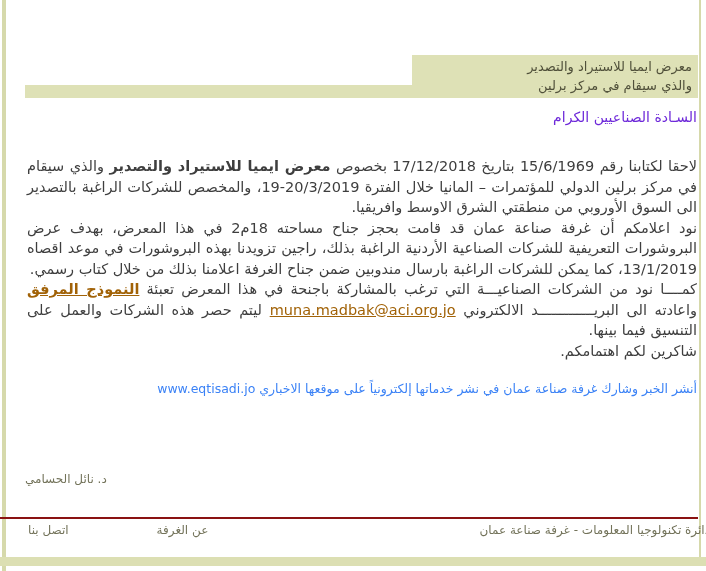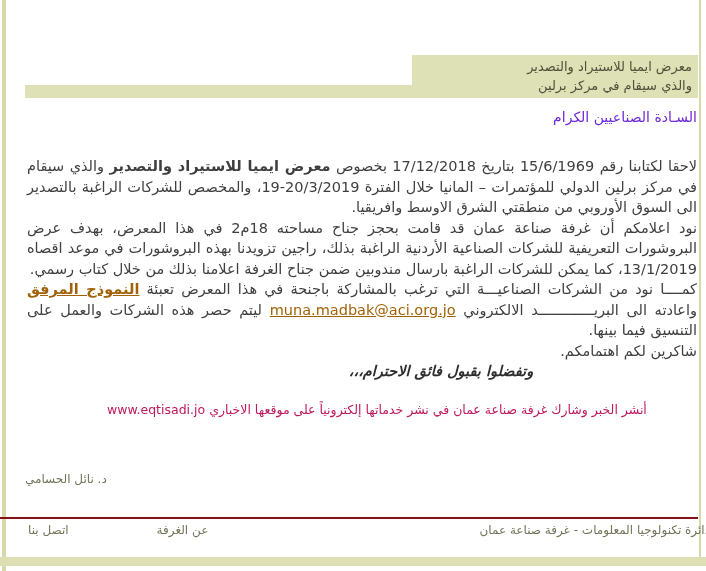--- a/index.html
+++ b/index.html
@@ -23,22 +23,22 @@
     font-size:14px;line-height:15px;color:#6d28d9;}
   
   .letter{position:absolute;top:156px;right:9px;left:27px;
     color:#3e3e3e;font-size:14.5px;line-height:20.5px;text-align:justify;}
   .letter p{margin:0;}
   .bold{font-weight:bold;}
   a.doclink{color:#a16207;text-decoration:underline;cursor:pointer;}
   a.doclink.strong{font-weight:bold;}
   .closing{margin:0;padding-left:158px;text-align:center;
     font-weight:bold;font-style:italic;font-size:14.5px;color:#2e2e2e;}
-  .notice{margin-top:18px;padding-left:80px;text-align:left;
-    font-size:12.5px;color:#be185d;}
+  .notice{margin-top:18px;padding-left:80px;text-align:right;
+    font-size:12.5px;color:#3b82f6;}
   
   .signature{position:absolute;top:471px;left:25px;width:106px;text-align:left;
     font-size:12px;line-height:16px;color:#73735a;}
   .signature .org{text-decoration:underline;}
   
   .rule{position:absolute;top:517px;left:0;width:698px;height:2px;background:#8a1212;}
   .footer{position:absolute;top:523px;left:28px;right:12px;display:flex;
     justify-content:space-between;align-items:flex-start;
     font-size:12px;color:#73735a;}
   .footer-links{display:flex;gap:88px;}
@@ -61,21 +61,20 @@
 
 <div class="greeting">
   <div>السـادة الصناعيين الكرام</div>
 </div>
 
 <div class="letter">
   <p><span>لاحقا لكتابنا رقم 15/6/1969 بتاريخ 17/12/2018 بخصوص </span><span class="bold">معرض ايميا للاستيراد والتصدير</span><span> والذي سيقام في مركز برلين الدولي للمؤتمرات – المانيا خلال الفترة 20/3/2019-19، والمخصص للشركات الراغبة بالتصدير الى السوق الأوروبي من منطقتي الشرق الاوسط وافريقيا.</span></p>
   <p>نود اعلامكم أن غرفة صناعة عمان  قد قامت بحجز جناح مساحته 18م2 في هذا المعرض، بهدف عرض البروشورات التعريفية للشركات الصناعية الأردنية الراغبة بذلك، راجين تزويدنا بهذه البروشورات في موعد اقصاه 13/1/2019، كما يمكن للشركات الراغبة بارسال مندوبين ضمن جناح الغرفة اعلامنا بذلك من خلال كتاب رسمي.</p>
   <p><span>كمــــا نود من الشركات الصناعيـــة التي ترغب بالمشاركة باجنحة في هذا المعرض تعبئة </span><a class="doclink strong">النموذج المرفق</a><span> واعادته الى البريـــــــــــــد الالكتروني </span><a class="doclink">muna.madbak@aci.org.jo</a><span>  ليتم حصر هذه الشركات والعمل على التنسيق فيما بينها.</span></p>
   <p>شاكرين لكم اهتمامكم.</p>
-  <div class="closing">وتفضلوا بقبول فائق الاحترام،،،</div>
   <div class="notice">أنشر الخبر وشارك غرفة صناعة عمان في نشر خدماتها إلكترونياً على موقعها الاخباري www.eqtisadi.jo</div>
 </div>
 
 <div class="signature">
   <div>د. نائل الحسامي</div>
 </div>
 
 <div class="rule"></div>
 
 <div class="footer">

